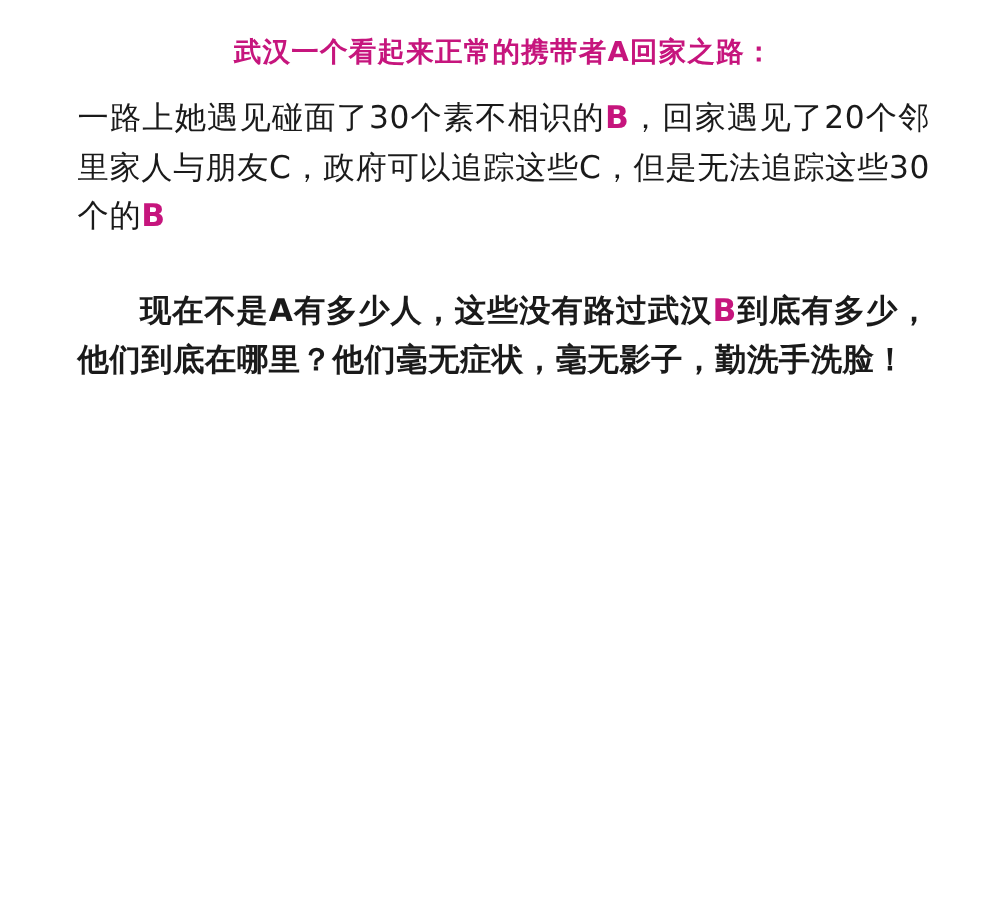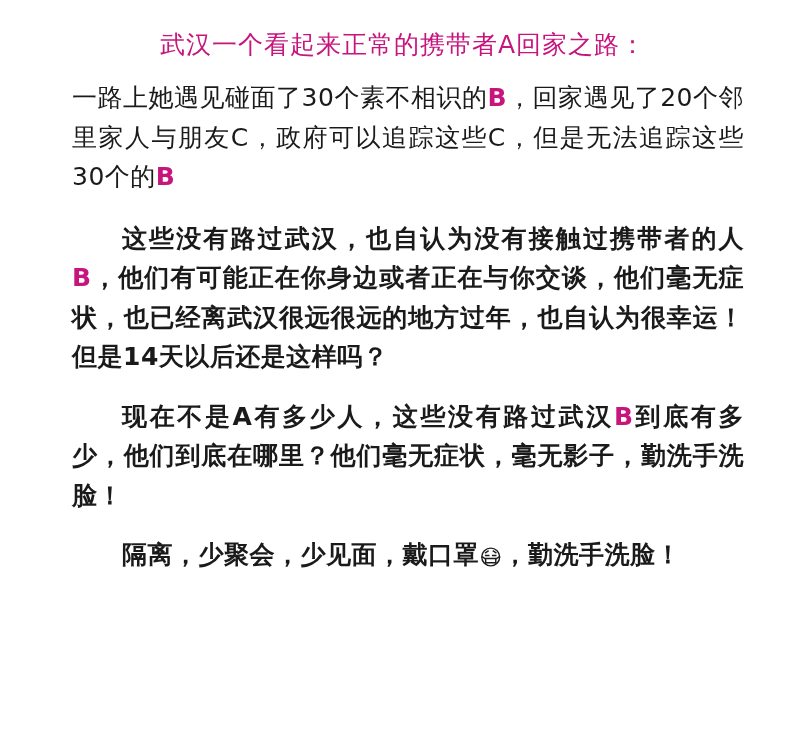--- a/index.html
+++ b/index.html
@@ -16,32 +16,32 @@
   }
   .page {
     width: 800px;
     height: 734px;
     box-sizing: border-box;
     padding: 26px 56px 0 62px;
     position: relative;
   }
   .title {
     text-align: center;
-    font-size: 25px;
-    font-weight: normal;
+    font-size: 22px;
+    font-weight: bold;
     color: #c6157d;
     letter-spacing: 1px;
     margin: 4px 0 18px 0;
     line-height: 1.2;
   }
   .para {
     font-size: 25px;
     line-height: 1.58;
     color: #1a1a1a;
-    margin: 0 0 6px 10px;
+    margin: 0 0 6px 0;
     text-align: justify;
     letter-spacing: 0.5px;
   }
   .para.normal {
     font-weight: normal;
   }
   .para.bold {
     font-weight: bold;
   }
   .para.indent {
@@ -65,29 +65,23 @@
 <div class="page">
 
   <div class="title">武汉一个看起来正常的携带者A回家之路：</div>
 
   <div class="para normal">
     <span>一路上她遇见碰面了30个素不相识的</span><span class="hl">B</span><span>，回家遇见了20个邻里家人与朋友C，政府可以追踪这些C，但是无法追踪这些30个的</span><span class="hl">B</span>
   </div>
 
   <div class="gap-1"></div>
 
-  <div class="para bold indent">
-    <span>这些没有路过武汉，也自认为没有接触过携带者的人</span><span class="hl">B</span><span>，他们有可能正在你身边或者正在与你交谈，他们毫无症状，也已经离武汉很远很远的地方过年，也自认为很幸运！但是14天以后还是这样吗？</span>
-  </div>
 
   <div class="gap-2"></div>
 
   <div class="para bold indent">
     <span>现在不是A有多少人，这些没有路过武汉</span><span class="hl">B</span><span>到底有多少，他们到底在哪里？他们毫无症状，毫无影子，勤洗手洗脸！</span>
   </div>
 
   <div class="gap-3"></div>
 
-  <div class="para bold indent">
-    <span>隔离，少聚会，少见面，戴口罩</span><span class="mask-emoji">😷</span><span>，勤洗手洗脸！</span>
-  </div>
 
 </div>
 
 </body></html>

